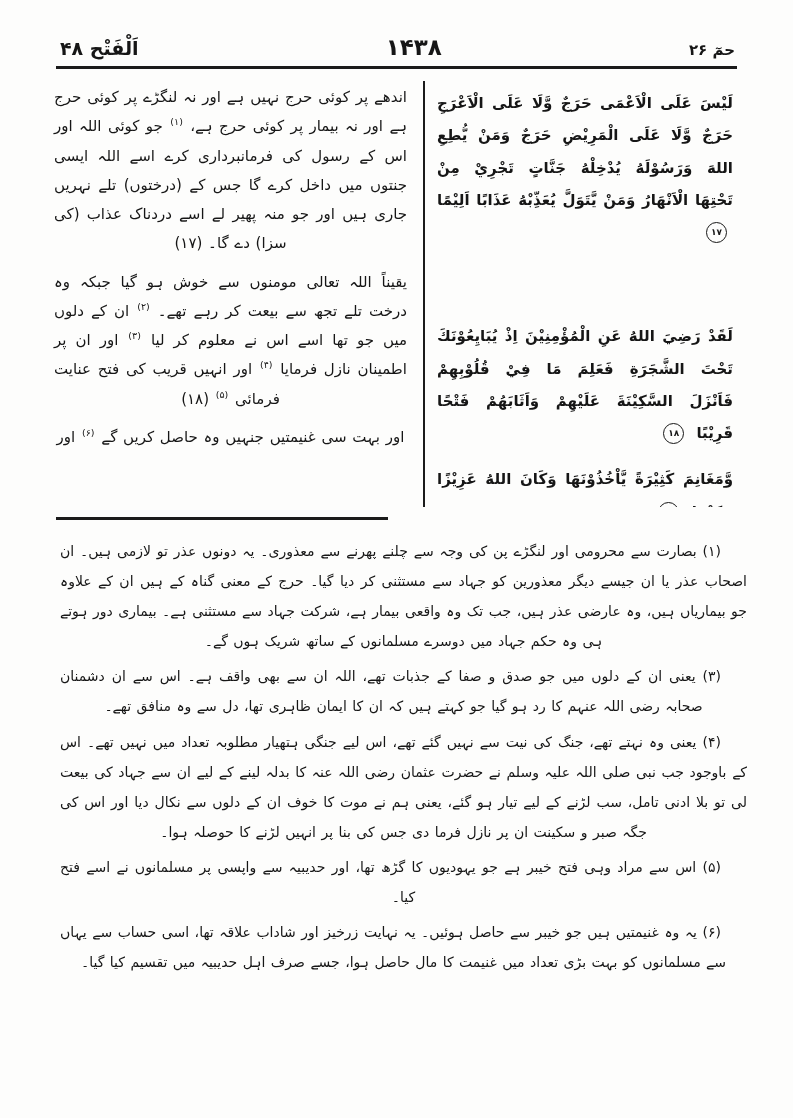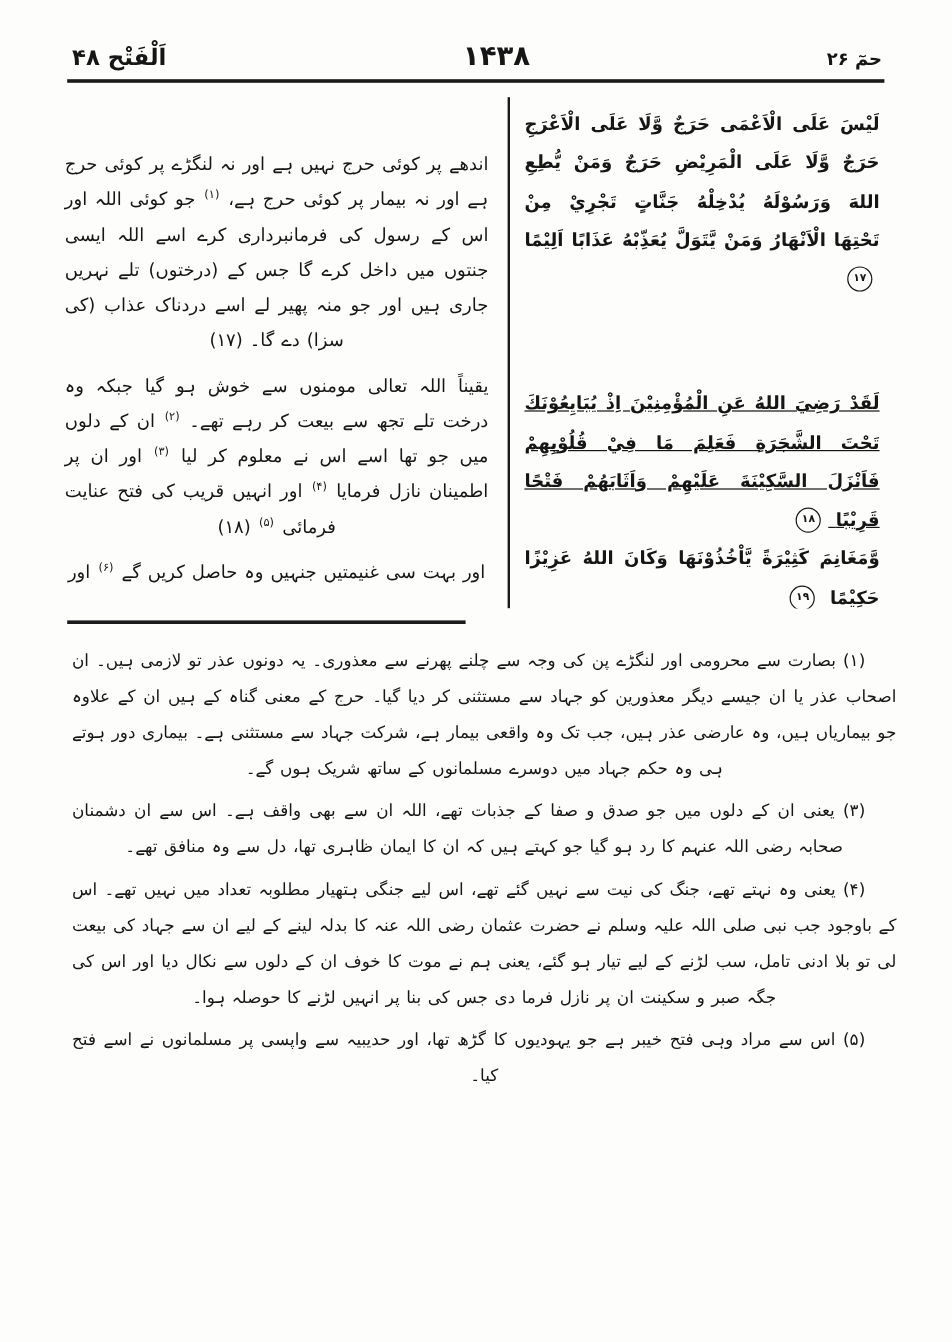--- a/index.html
+++ b/index.html
@@ -45,33 +45,32 @@
   }
   .col-divider {
     width: 2px;
     background: #1b1b1b;
     margin-top: 12px;
   }
   .col-translation {
     flex: 1;
     padding: 14px 16px 0 4px;
     box-sizing: border-box;
-    margin-top: 40px;
   }
   .verse {
     margin: 0;
     font-size: 15px;
     font-weight: bold;
     line-height: 2.15;
     text-align: justify;
     word-spacing: 1px;
   }
   .verse + .verse { margin-top: 0; }
   .verse.v1 { margin-bottom: 72px; }
-  .verse.v2 { margin-bottom: 0; text-decoration: underline; }
+  .verse.v2 { margin-bottom: 14px; }
   .v-marker {
     display: inline-flex;
     align-items: center;
     justify-content: center;
     width: 19px;
     height: 19px;
     border: 1.6px solid #161616;
     border-radius: 50%;
     font-size: 9px;
     font-weight: bold;
@@ -149,15 +148,16 @@
   <div class="footnotes" id="footnotes">
   <p class="footnote"><span class="fn-marker">(۱)</span> <span class="fn-text">بصارت سے محرومی اور لنگڑے پن کی وجہ سے چلنے پھرنے سے معذوری۔ یہ دونوں عذر تو لازمی ہیں۔ ان اصحاب عذر یا ان جیسے دیگر معذورین کو جہاد سے مستثنی کر دیا گیا۔ حرج کے معنی گناہ کے ہیں ان کے علاوہ جو بیماریاں ہیں، وہ عارضی عذر ہیں، جب تک وہ واقعی بیمار ہے، شرکت جہاد سے مستثنی ہے۔ بیماری دور ہوتے ہی وہ حکم جہاد میں دوسرے مسلمانوں کے ساتھ شریک ہوں گے۔</span></p>
 
 
   <p class="footnote"><span class="fn-marker">(۳)</span> <span class="fn-text">یعنی ان کے دلوں میں جو صدق و صفا کے جذبات تھے، اللہ ان سے بھی واقف ہے۔ اس سے ان دشمنان صحابہ رضی اللہ عنہم کا رد ہو گیا جو کہتے ہیں کہ ان کا ایمان ظاہری تھا، دل سے وہ منافق تھے۔</span></p>
 
   <p class="footnote"><span class="fn-marker">(۴)</span> <span class="fn-text">یعنی وہ نہتے تھے، جنگ کی نیت سے نہیں گئے تھے، اس لیے جنگی ہتھیار مطلوبہ تعداد میں نہیں تھے۔ اس کے باوجود جب نبی صلی اللہ علیہ وسلم نے حضرت عثمان رضی اللہ عنہ کا بدلہ لینے کے لیے ان سے جہاد کی بیعت لی تو بلا ادنی تامل، سب لڑنے کے لیے تیار ہو گئے، یعنی ہم نے موت کا خوف ان کے دلوں سے نکال دیا اور اس کی جگہ صبر و سکینت ان پر نازل فرما دی جس کی بنا پر انہیں لڑنے کا حوصلہ ہوا۔</span></p>
 
   <p class="footnote"><span class="fn-marker">(۵)</span> <span class="fn-text">اس سے مراد وہی فتح خیبر ہے جو یہودیوں کا گڑھ تھا، اور حدیبیہ سے واپسی پر مسلمانوں نے اسے فتح کیا۔</span></p>
 
+  <p class="footnote"><span class="fn-marker">(۶)</span> <span class="fn-text">یہ وہ غنیمتیں ہیں جو خیبر سے حاصل ہوئیں۔ یہ نہایت زرخیز اور شاداب علاقہ تھا، اسی حساب سے یہاں سے مسلمانوں کو بہت بڑی تعداد میں غنیمت کا مال حاصل ہوا، جسے صرف اہل حدیبیہ میں تقسیم کیا گیا۔</span></p>
 </div>
 
 </div>
 
 </body></html>

